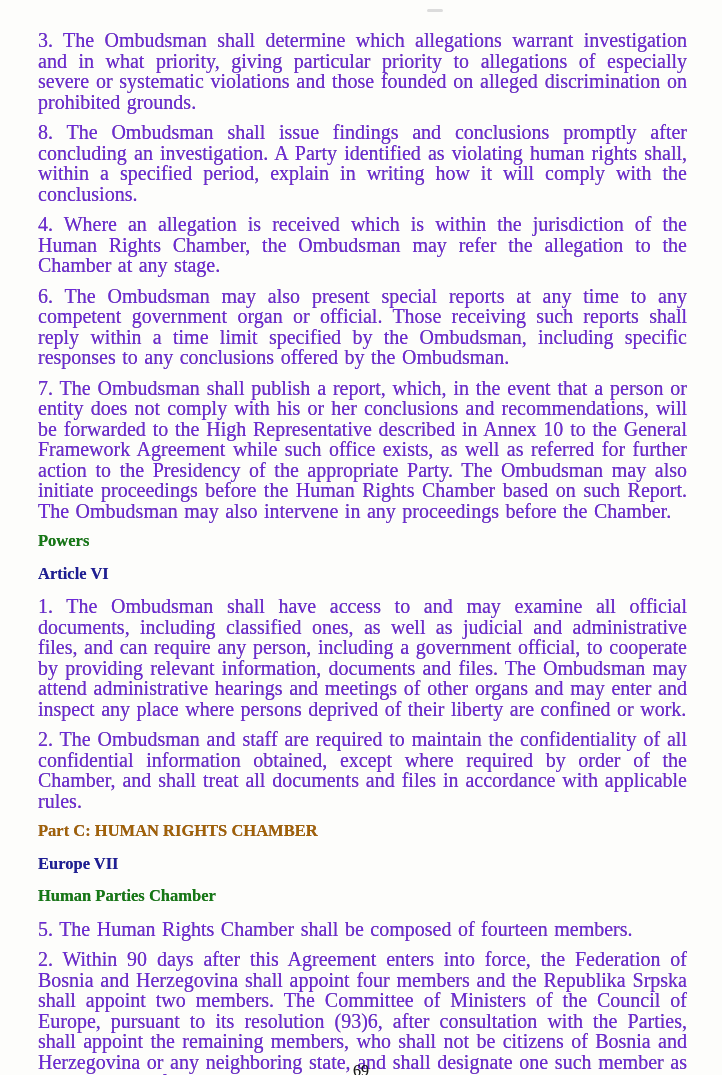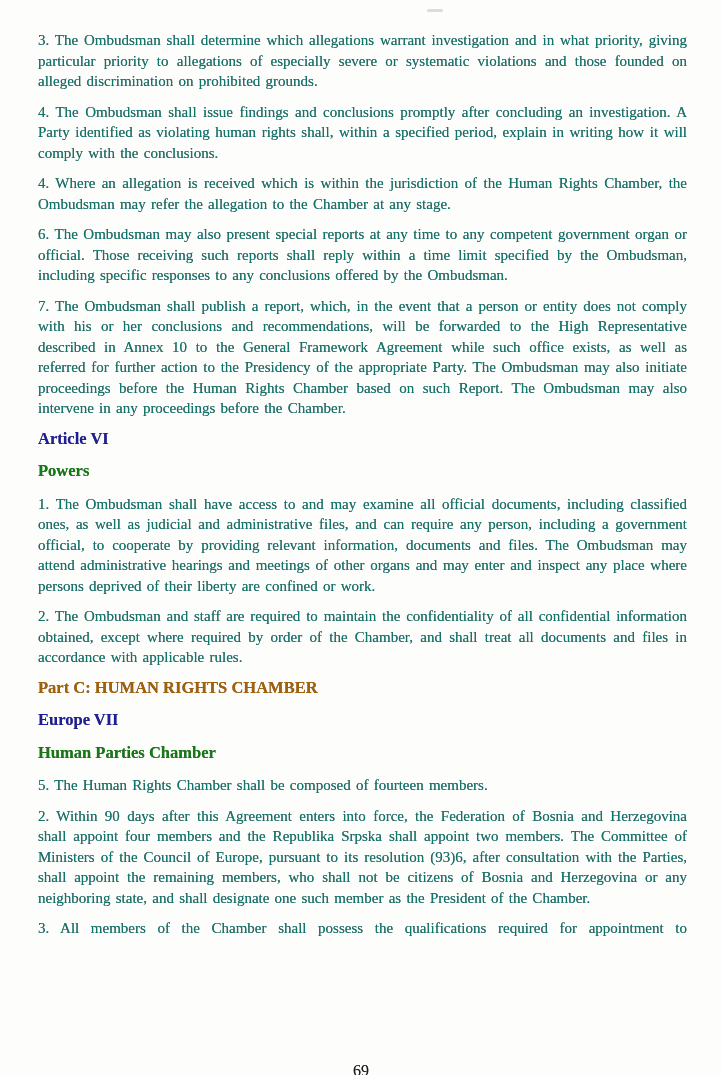--- a/index.html
+++ b/index.html
@@ -29,23 +29,23 @@
     border-radius: 2px;
   }
   .content {
     position: absolute;
     left: 38px;
     top: 30px;
     width: 652px;
   }
   .body-para {
     margin: 0 3px 10px 0;
-    font-size: 15px;
+    font-size: 20px;
     line-height: 20.5px;
-    color: #0f766e;
+    color: #6d28d9;
     text-align: justify;
     word-spacing: 1.5px;
     text-shadow: 0 0 0.4px rgba(10,10,10,0.55);
   }
   .body-para.stretch {
     text-align-last: justify;
   }
   .heading {
     margin: 2px 0 12px 0;
     font-size: 16.5px;
@@ -76,27 +76,27 @@
   }
 </style>
 </head>
 <body>
 
 <div class="page">
   <div class="scan-smudge"></div>
 
   <div class="content">
     <p class="body-para">3. The Ombudsman shall determine which allegations warrant investigation and in what priority, giving particular priority to allegations of especially severe or systematic violations and those founded on alleged discrimination on prohibited grounds.</p>
-    <p class="body-para">4. The Ombudsman shall issue findings and conclusions promptly after concluding an investigation. A Party identified as violating human rights shall, within a specified period, explain in writing how it will comply with the conclusions.</p>
+    <p class="body-para">8. The Ombudsman shall issue findings and conclusions promptly after concluding an investigation. A Party identified as violating human rights shall, within a specified period, explain in writing how it will comply with the conclusions.</p>
     <p class="body-para">4. Where an allegation is received which is within the jurisdiction of the Human Rights Chamber, the Ombudsman may refer the allegation to the Chamber at any stage.</p>
     <p class="body-para">6. The Ombudsman may also present special reports at any time to any competent government organ or official. Those receiving such reports shall reply within a time limit specified by the Ombudsman, including specific responses to any conclusions offered by the Ombudsman.</p>
     <p class="body-para">7. The Ombudsman shall publish a report, which, in the event that a person or entity does not comply with his or her conclusions and recommendations, will be forwarded to the High Representative described in Annex 10 to the General Framework Agreement while such office exists, as well as referred for further action to the Presidency of the appropriate Party. The Ombudsman may also initiate proceedings before the Human Rights Chamber based on such Report. The Ombudsman may also intervene in any proceedings before the Chamber.</p>
 
+    <h3 class="heading heading-green">Powers</h3>
     <h3 class="heading heading-article">Article VI</h3>
-    <h3 class="heading heading-green">Powers</h3>
 
     <p class="body-para">1. The Ombudsman shall have access to and may examine all official documents, including classified ones, as well as judicial and administrative files, and can require any person, including a government official, to cooperate by providing relevant information, documents and files. The Ombudsman may attend administrative hearings and meetings of other organs and may enter and inspect any place where persons deprived of their liberty are confined or work.</p>
     <p class="body-para">2. The Ombudsman and staff are required to maintain the confidentiality of all confidential information obtained, except where required by order of the Chamber, and shall treat all documents and files in accordance with applicable rules.</p>
 
     <h3 class="heading heading-red">Part C: HUMAN RIGHTS CHAMBER</h3>
     <h3 class="heading heading-article">Europe VII</h3>
     <h3 class="heading heading-green">Human Parties Chamber</h3>
 
     <p class="body-para">5. The Human Rights Chamber shall be composed of fourteen members.</p>
     <p class="body-para">2. Within 90 days after this Agreement enters into force, the Federation of Bosnia and Herzegovina shall appoint four members and the Republika Srpska shall appoint two members. The Committee of Ministers of the Council of Europe, pursuant to its resolution (93)6, after consultation with the Parties, shall appoint the remaining members, who shall not be citizens of Bosnia and Herzegovina or any neighboring state, and shall designate one such member as the President of the Chamber.</p>

